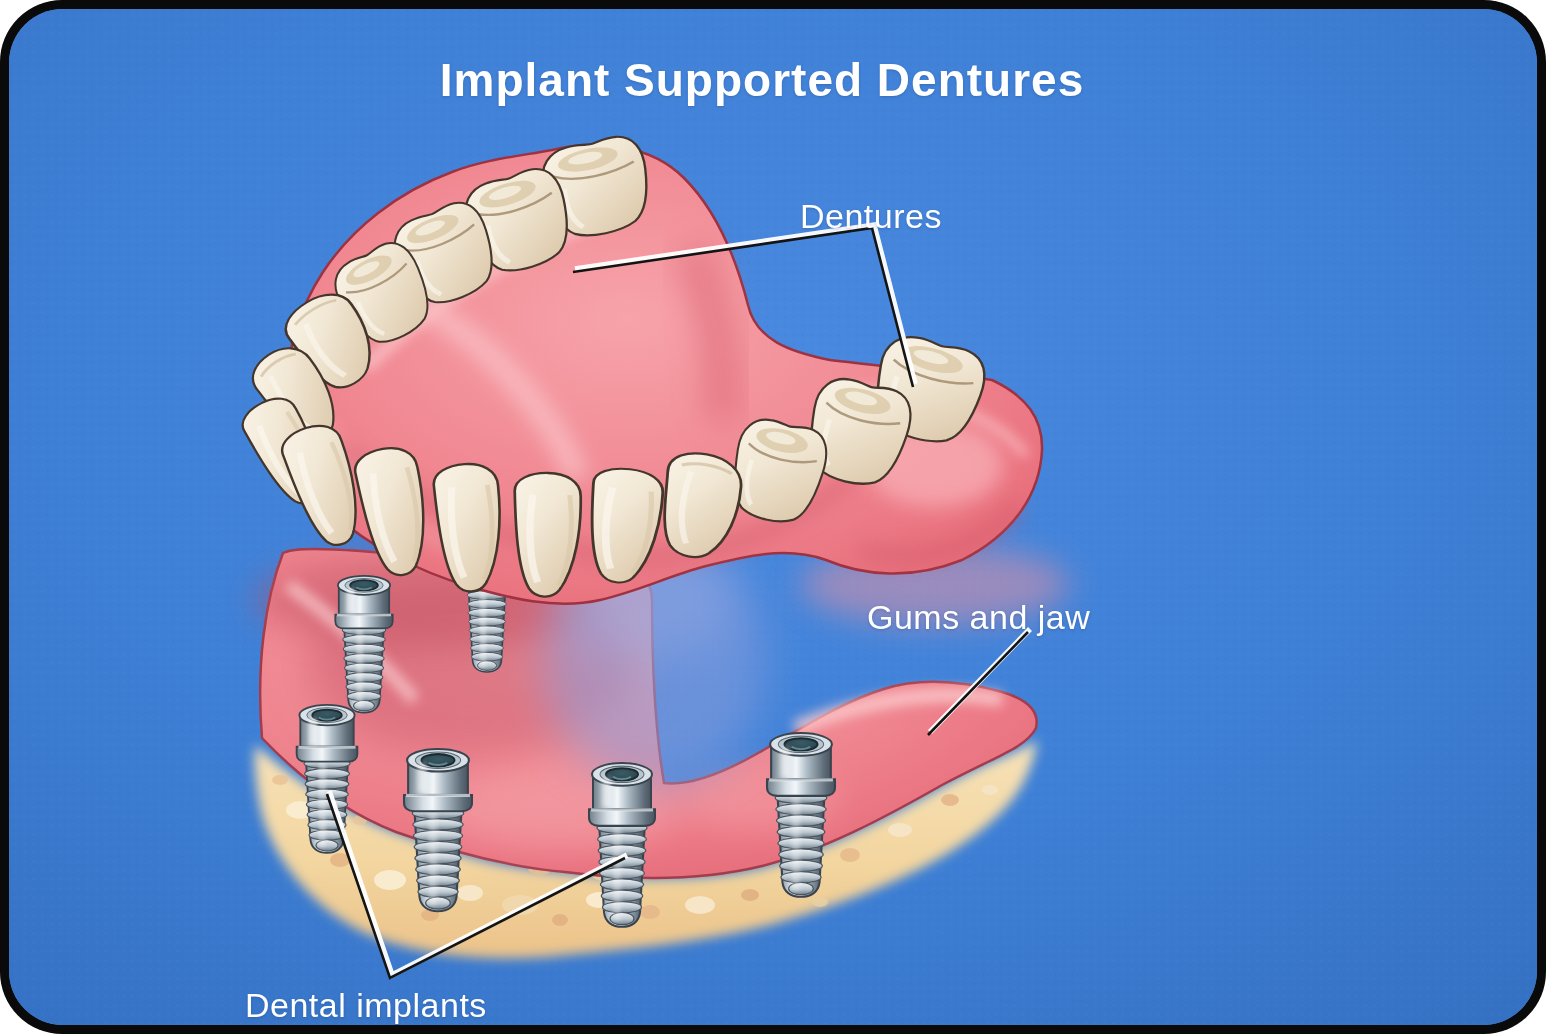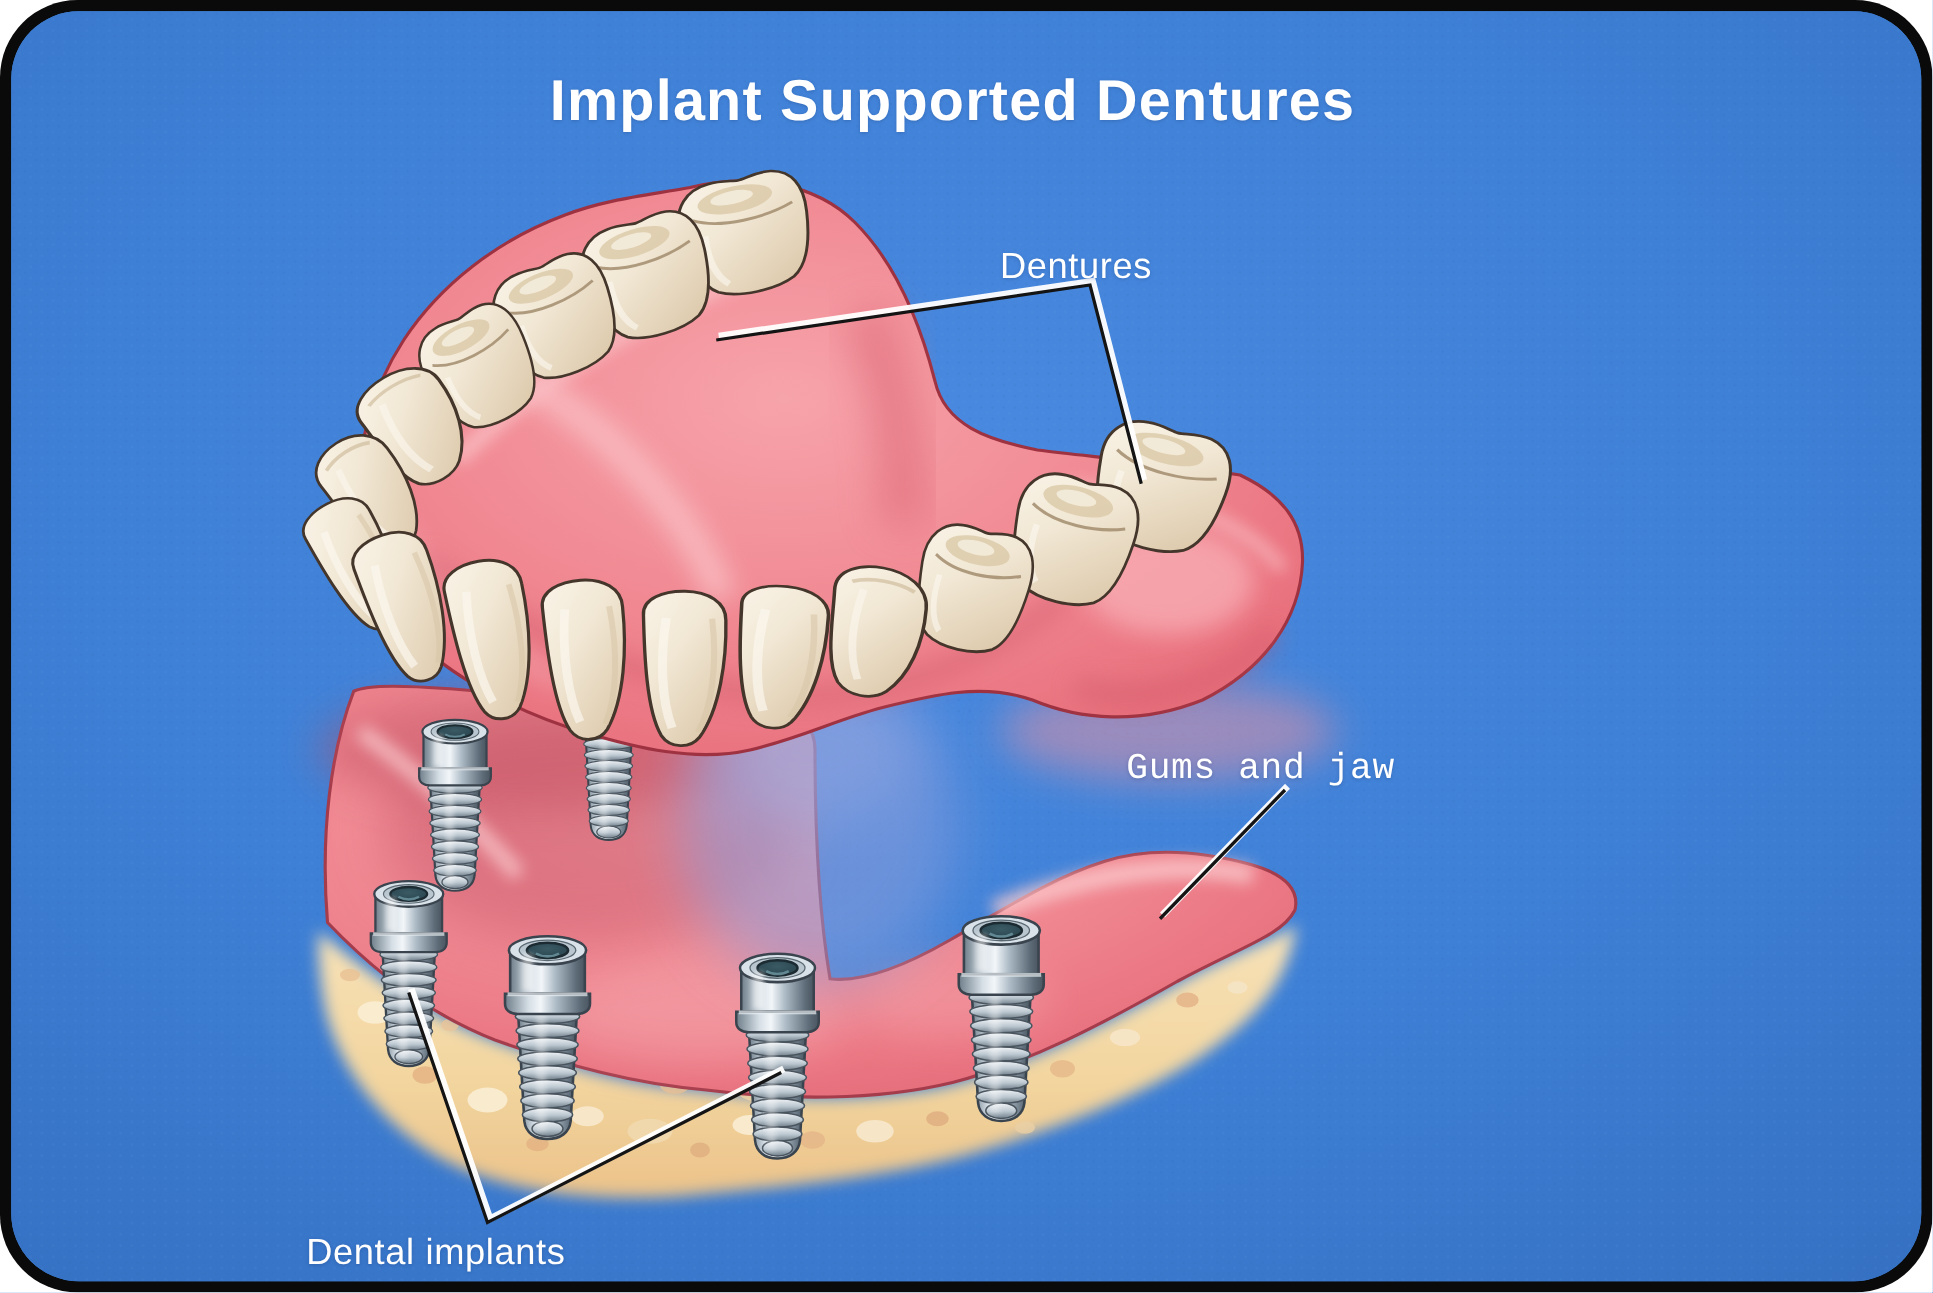--- a/index.html
+++ b/index.html
@@ -5,23 +5,23 @@
   html,body{margin:0;padding:0;background:#ffffff;}
   .canvas{position:relative;width:1546px;height:1034px;background:#ffffff;overflow:hidden;
           font-family:"Liberation Sans", sans-serif;}
   .frame{position:absolute;inset:0;border-radius:62px;background:#0a0a0a;}
   .frame-inner{position:absolute;inset:9px;border-radius:54px;overflow:hidden;background:#3E80D6;}
   .scene-svg{position:absolute;left:-9px;top:-9px;width:1546px;height:1034px;display:block;}
   .txt{position:absolute;color:#ffffff;white-space:nowrap;
        text-shadow:0 1px 3px rgba(20,40,90,.25);}
   .title{left:0;top:44px;width:1546px;text-align:center;font-size:46px;font-weight:700;
          letter-spacing:1px;transform:translateX(-20px);}
-  .lbl{font-size:29px;font-weight:400;letter-spacing:.5px;}
+  .lbl{font-size:34px;font-weight:400;letter-spacing:.5px;}
   .lbl-dentures{left:791px;top:188px;}
-  .lbl-gums{left:892px;top:589px;font-family:Liberation Mono, monospace;}
+  .lbl-gums{left:858px;top:589px;}
   .lbl-implants{left:236px;top:977px;}
 </style>
 </head>
 <body>
 
 <div class="canvas">
   <div class="frame">
     <div class="frame-inner">
 
       <svg class="scene-svg" viewBox="0 0 1546 1034" xmlns="http://www.w3.org/2000/svg">

